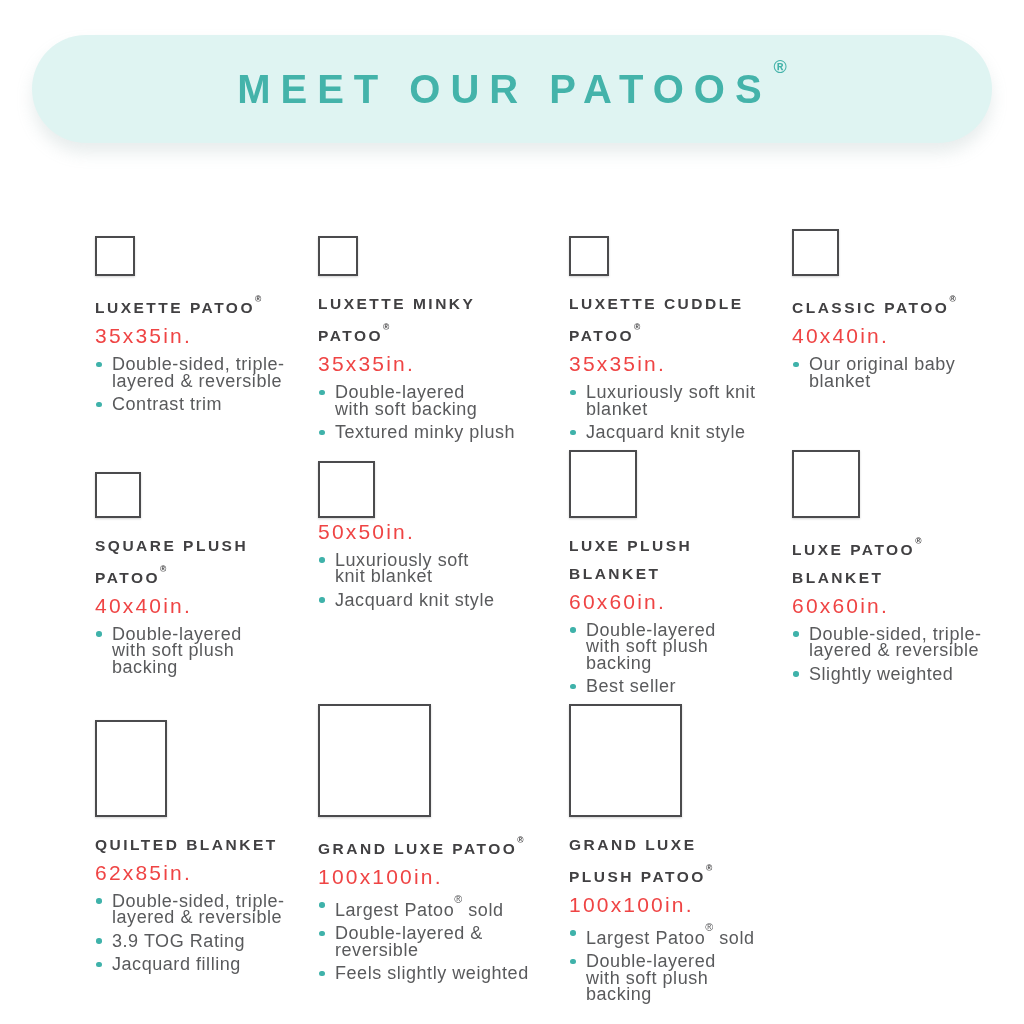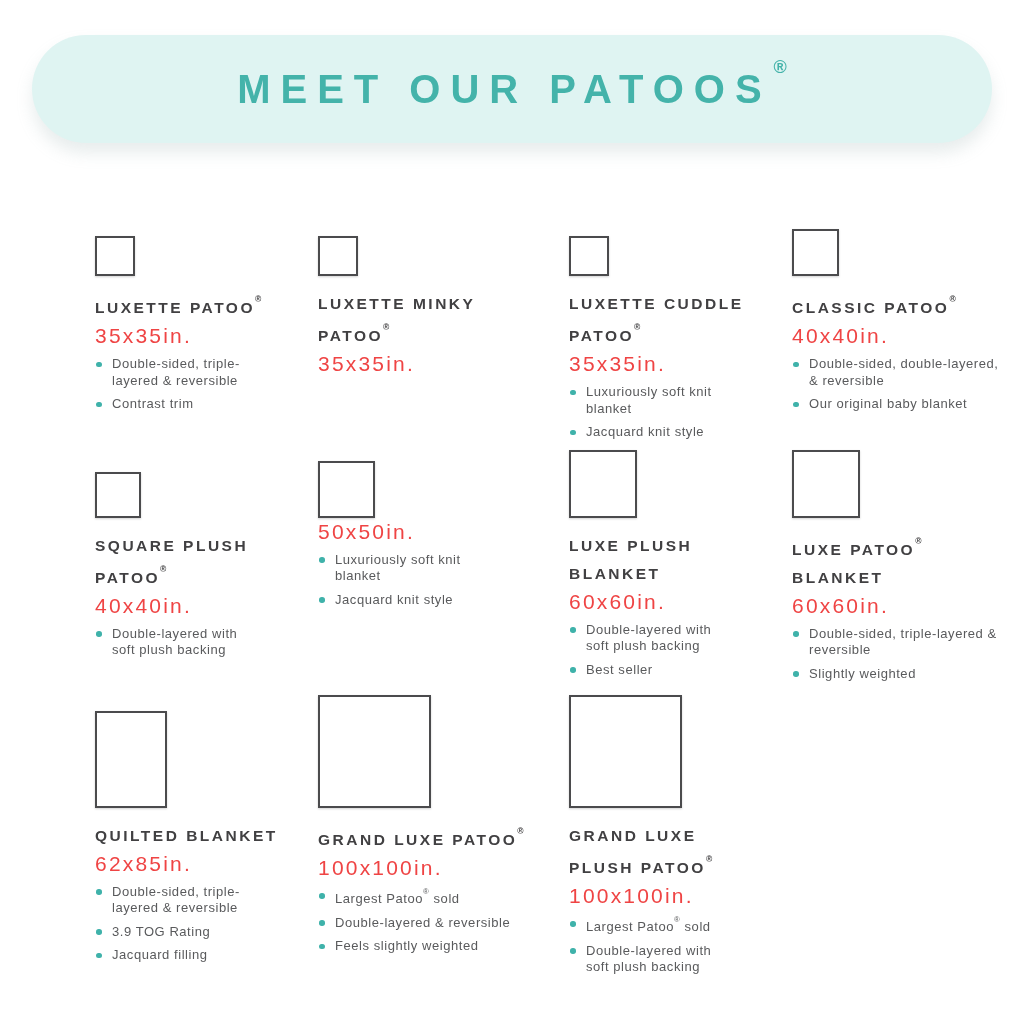--- a/index.html
+++ b/index.html
@@ -73,21 +73,21 @@
     font-weight: 500;
     letter-spacing: 2.2px;
     line-height: 22px;
   }
 
   ul.feat { margin-top: 9px; list-style: none; }
   ul.feat li {
     position: relative;
     padding-left: 17px;
     color: #595a5c;
-    font-size: 13px;
+    font-size: 18px;
     letter-spacing: 0.55px;
     line-height: 16.5px;
     margin-bottom: 7px;
   }
   ul.feat li::before {
     content: "";
     position: absolute;
     left: 1px; top: 5.5px;
     width: 5.5px; height: 5.5px;
     border-radius: 50%;
@@ -118,20 +118,24 @@
         <li class="regmark-host">Contrast trim</li>
       </ul>
     </div>
 
     <div class="card">
       <div class="iconwrap">
           <div class="sq i2"></div>
         </div>
       <h2 class="ttl regmark-host">LUXETTE MINKY PATOO<sup class="reg">®</sup></h2>
       <div class="size">35x35in.</div>
+      <ul class="feat">
+        <li class="regmark-host b-narrow" style="max-width:165px">Double-layered with soft backing</li>
+        <li class="regmark-host">Textured minky plush</li>
+      </ul>
     </div>
 
     <div class="card">
       <div class="iconwrap">
           <div class="sq i3"></div>
         </div>
       <h2 class="ttl regmark-host">LUXETTE CUDDLE PATOO<sup class="reg">®</sup></h2>
       <div class="size">35x35in.</div>
       <ul class="feat">
         <li class="regmark-host">Luxuriously soft knit blanket</li>
@@ -139,21 +143,20 @@
       </ul>
     </div>
 
     <div class="card">
       <div class="iconwrap">
           <div class="sq i4"></div>
         </div>
       <h2 class="ttl regmark-host">CLASSIC PATOO<sup class="reg">®</sup></h2>
       <div class="size">40x40in.</div>
       <ul class="feat">
-        <li class="regmark-host">Double-sided, double-layered, &amp; reversible</li>
         <li class="regmark-host">Our original baby blanket</li>
       </ul>
     </div>
   </div>
 
   <div class="row row-2">
 
     <div class="card">
       <div class="iconwrap">
           <div class="sq i5"></div>

